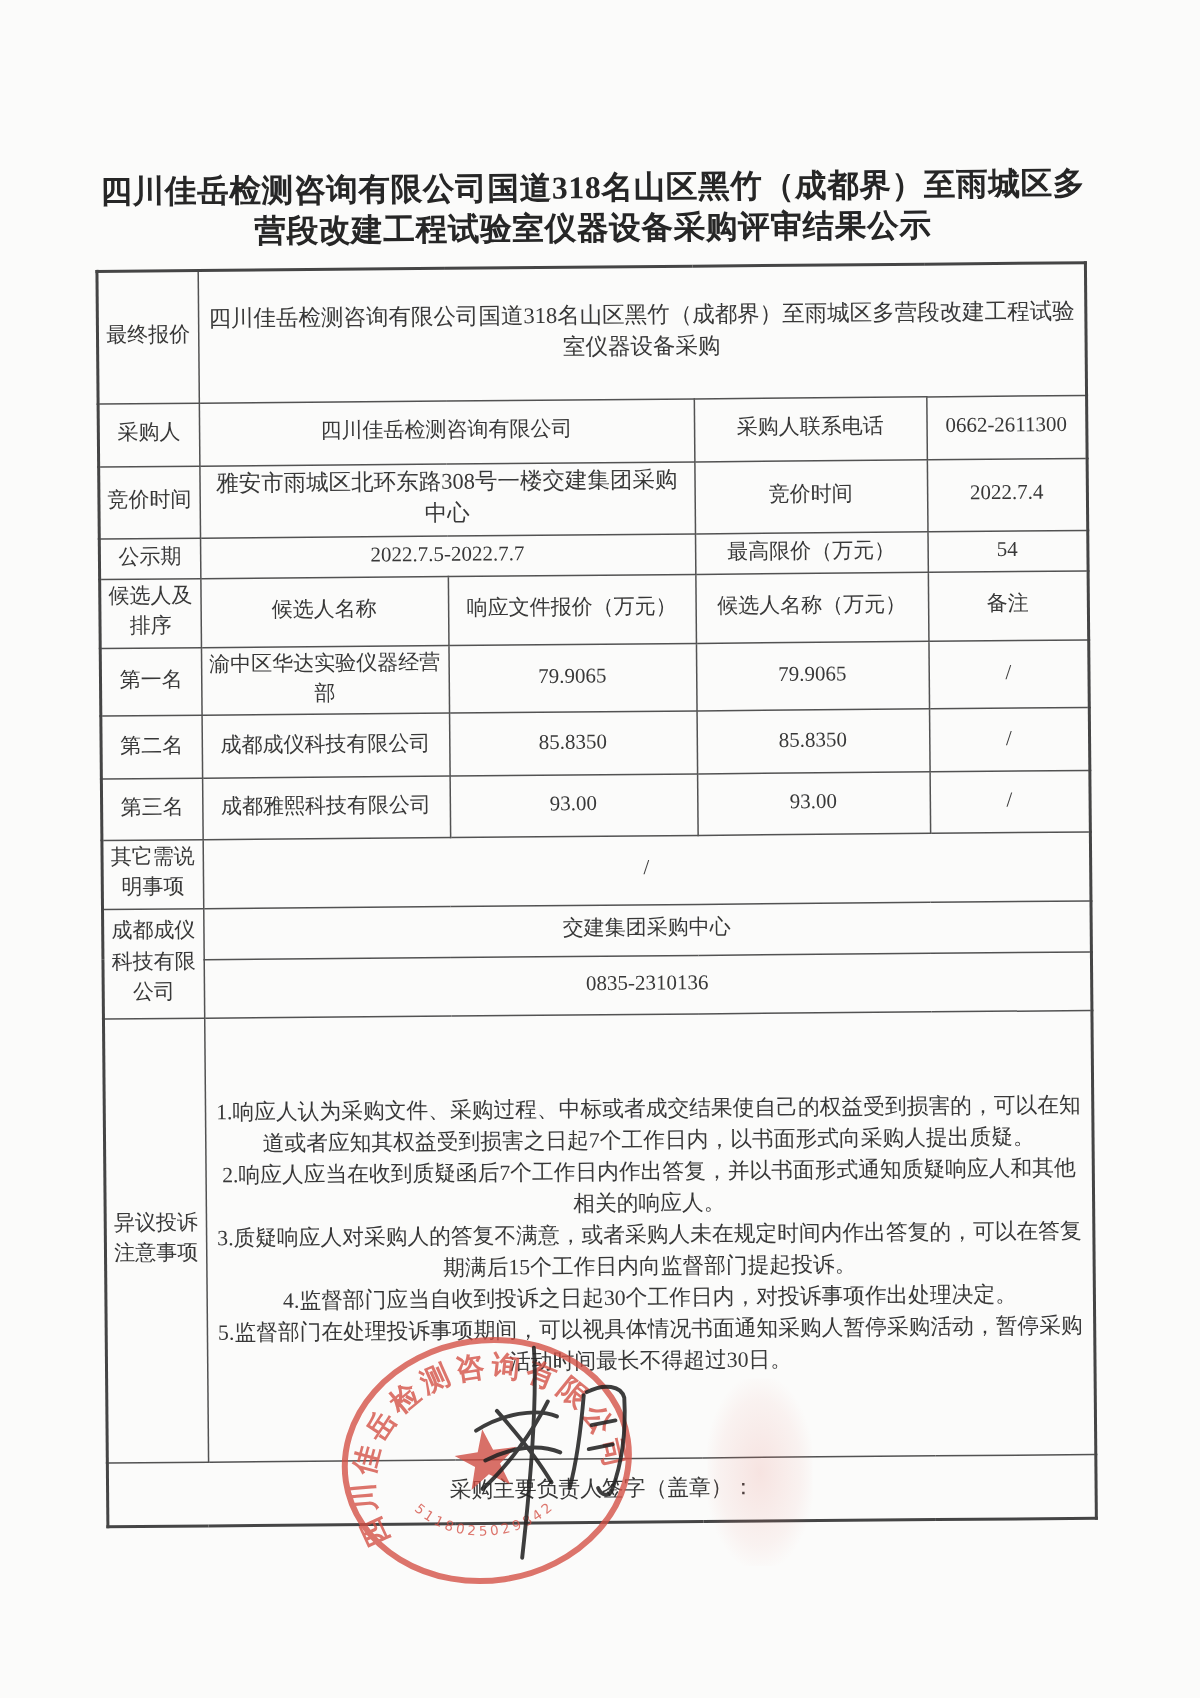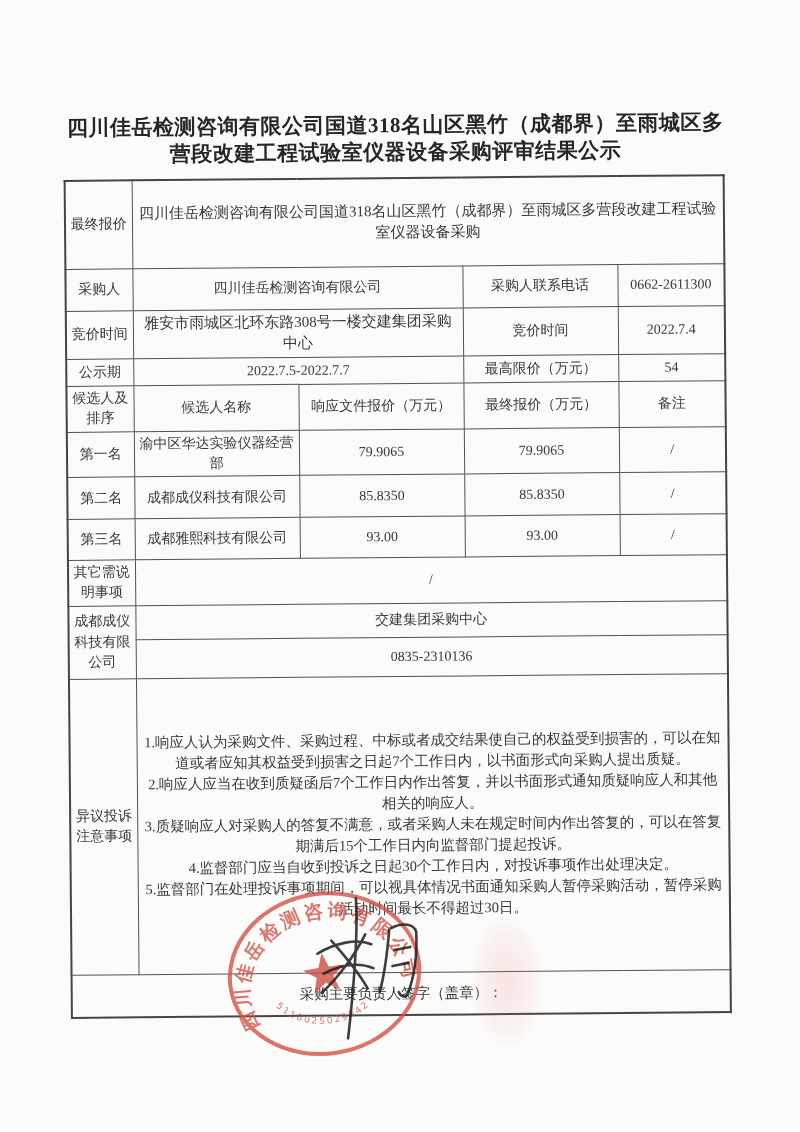--- a/index.html
+++ b/index.html
@@ -105,21 +105,21 @@
       <tr style="height:27px">
         <td class="lbl">公示期</td>
         <td colspan="2">2022.7.5-2022.7.7</td>
         <td>最高限价（万元）</td>
         <td>54</td>
       </tr>
       <tr style="height:34px">
         <td class="lbl-left">候选人及排序</td>
         <td>候选人名称</td>
         <td>响应文件报价（万元）</td>
-        <td>最终报价（万元）</td>
+        <td>候选人名称（万元）</td>
         <td>备注</td>
       </tr>
       <tr style="height:42px">
         <td>第一名</td>
         <td>渝中区华达实验仪器经营部</td>
         <td>79.9065</td>
         <td>79.9065</td>
         <td>/</td>
       </tr>
       <tr style="height:42px">

